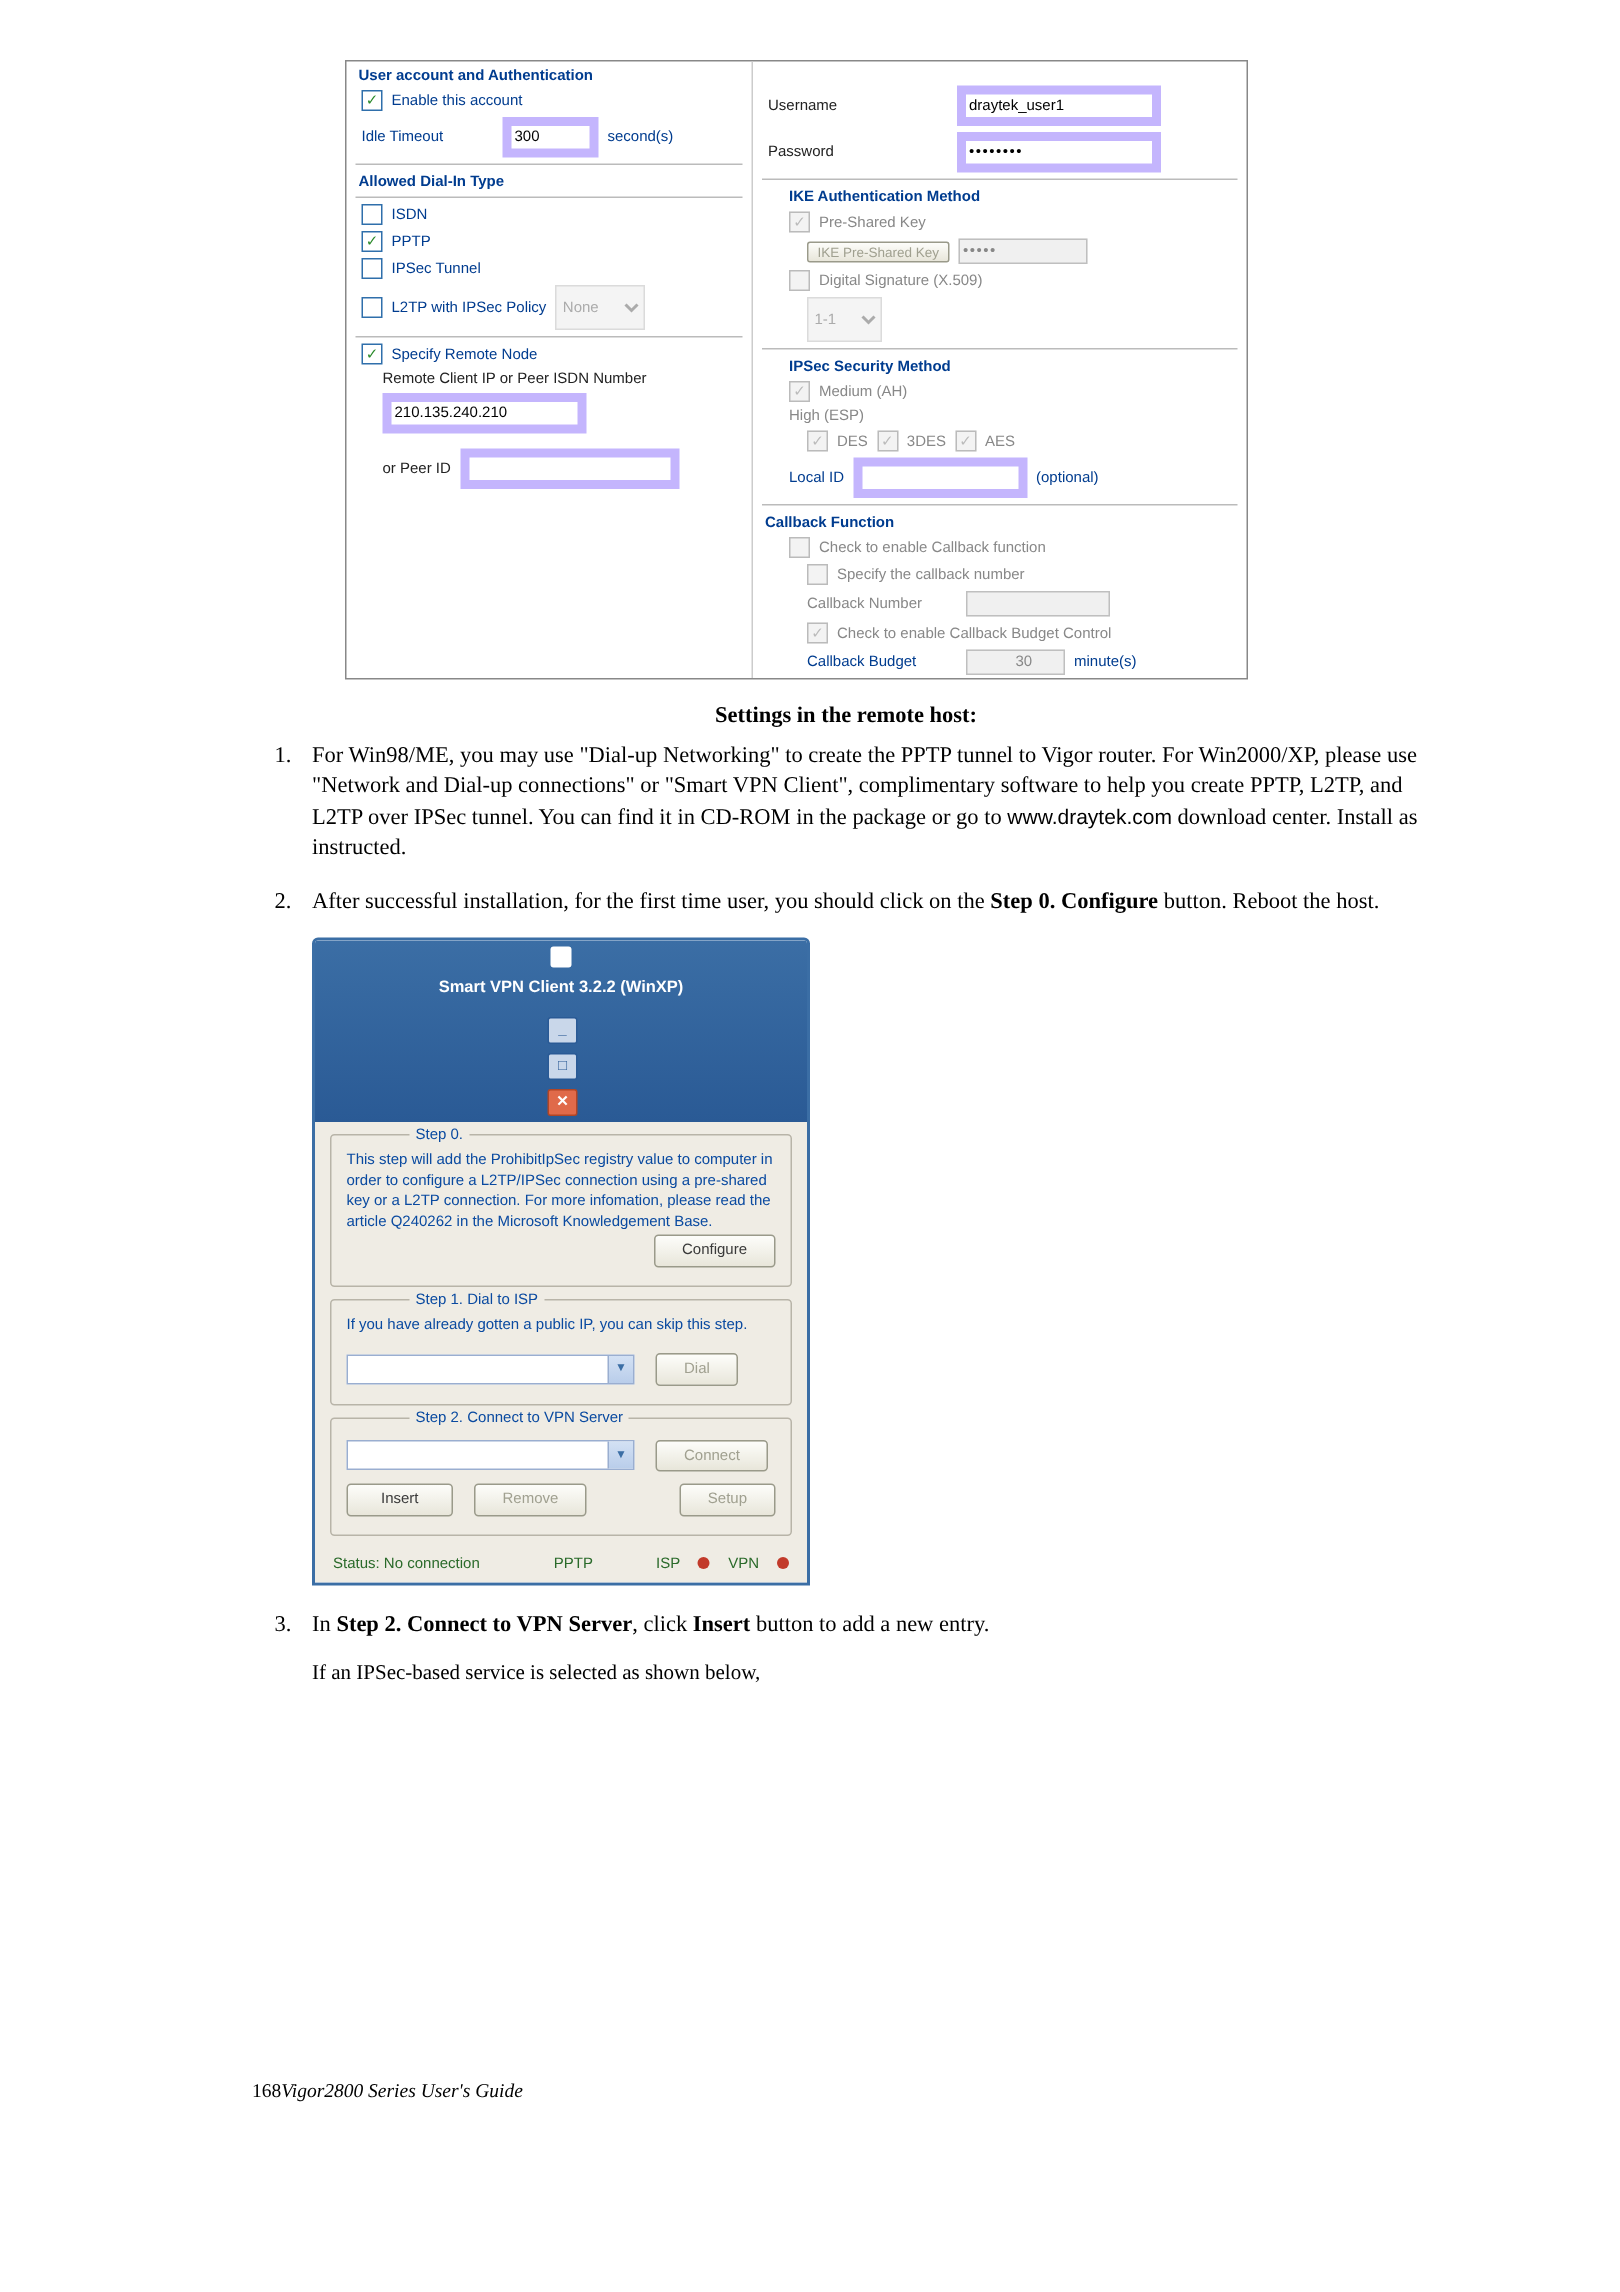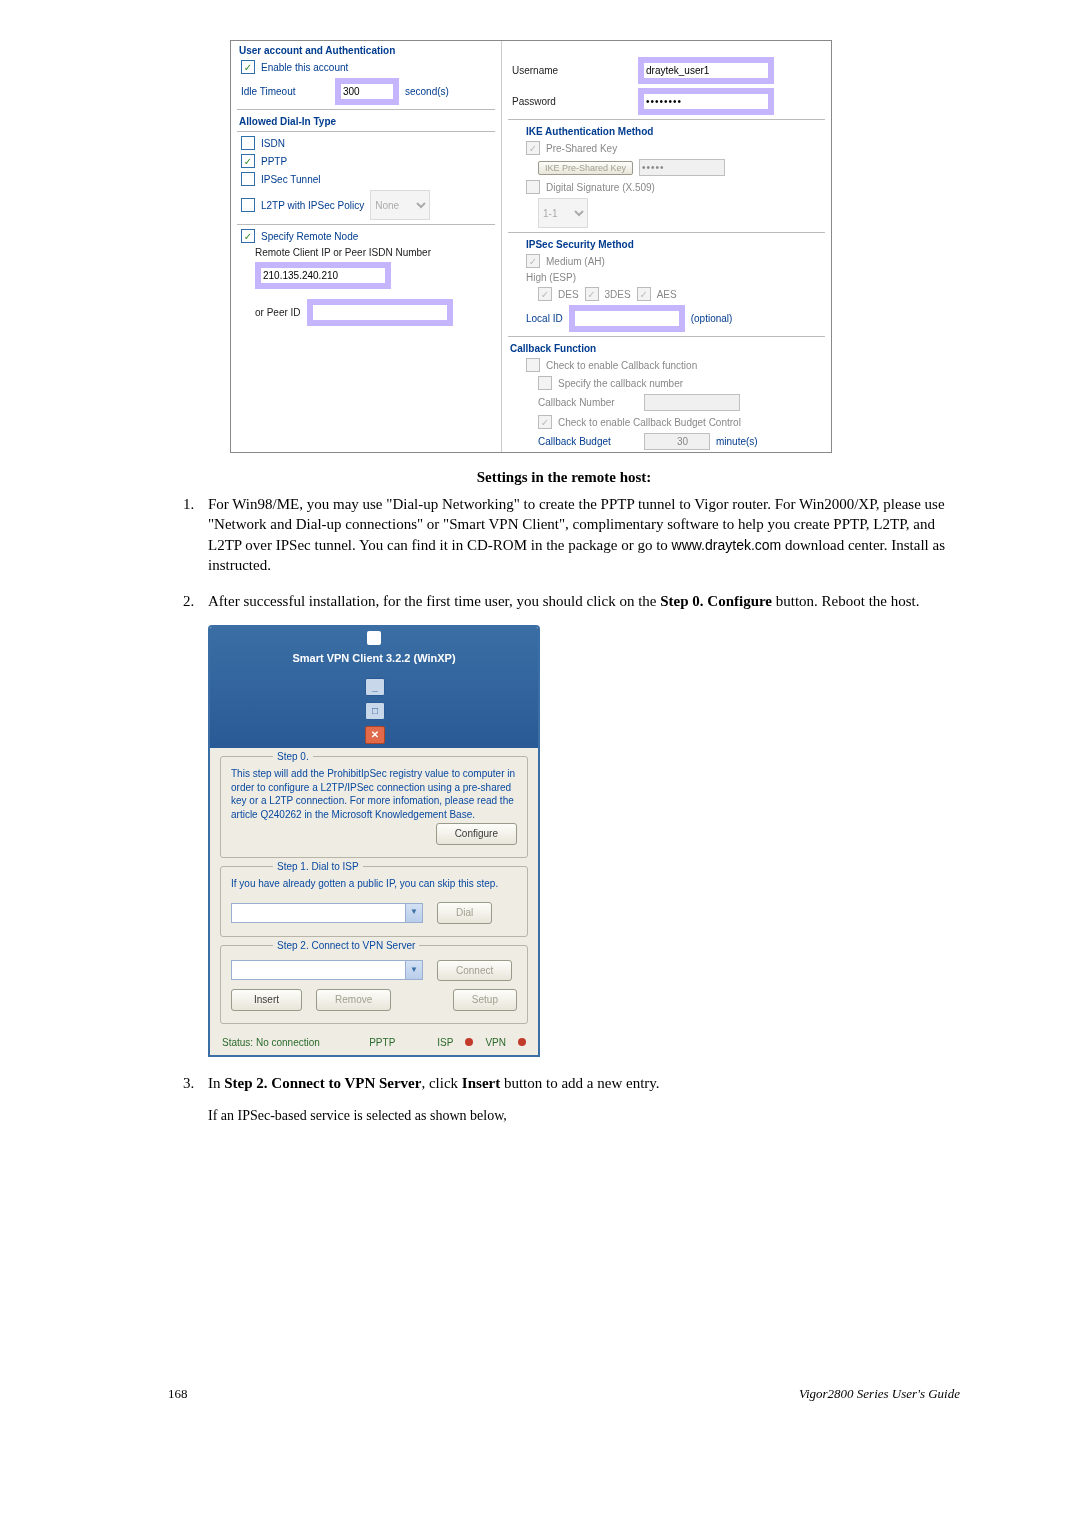--- a/index.html
+++ b/index.html
@@ -237,21 +237,20 @@
   .dot {
     width: 8px;
     height: 8px;
     border-radius: 50%;
     display: inline-block;
   }
   .dot-red { background: #c23a2a; }
 
   .footer {
     display: flex;
-    justify-content: space-between;
     align-items: baseline;
     margin-top: 260px;
     font-size: 13px;
   }
   .footer .pn { font-family: "Times New Roman", serif; }
   .footer .guide { font-style: italic; font-family: "Times New Roman", serif; }
 </style>
 </head>
 <body>
 

